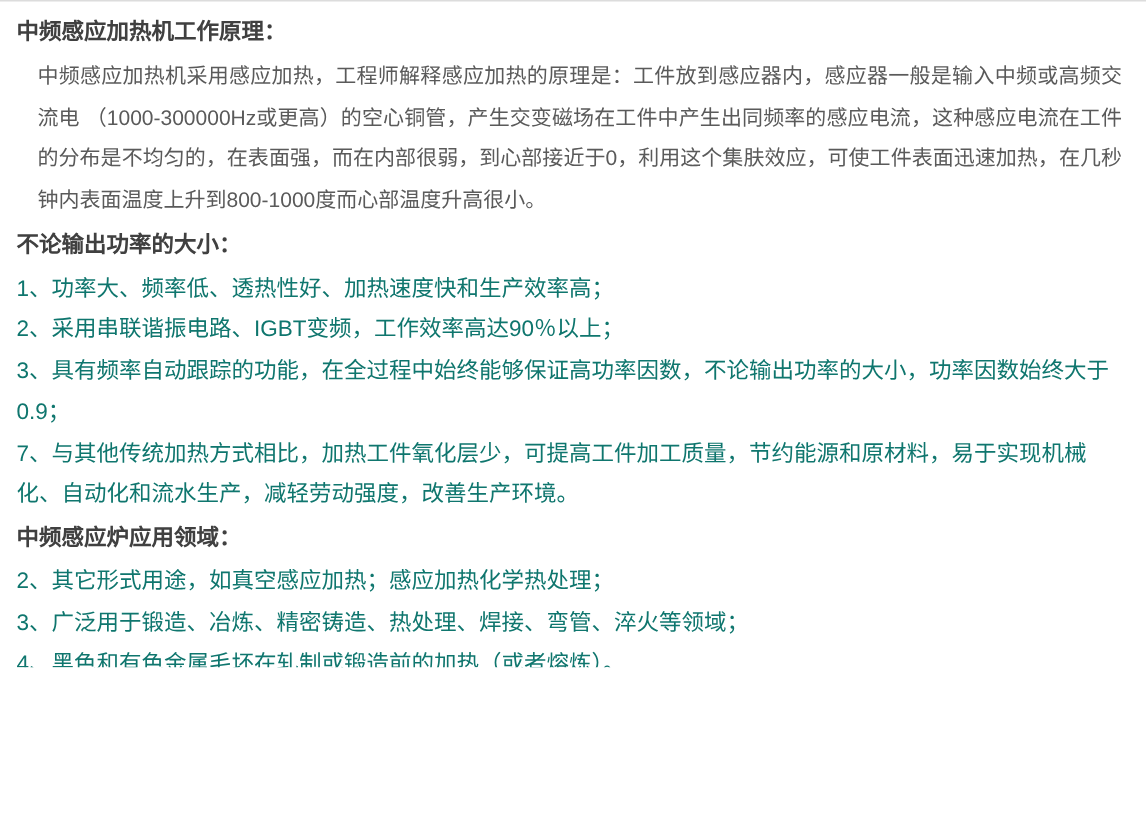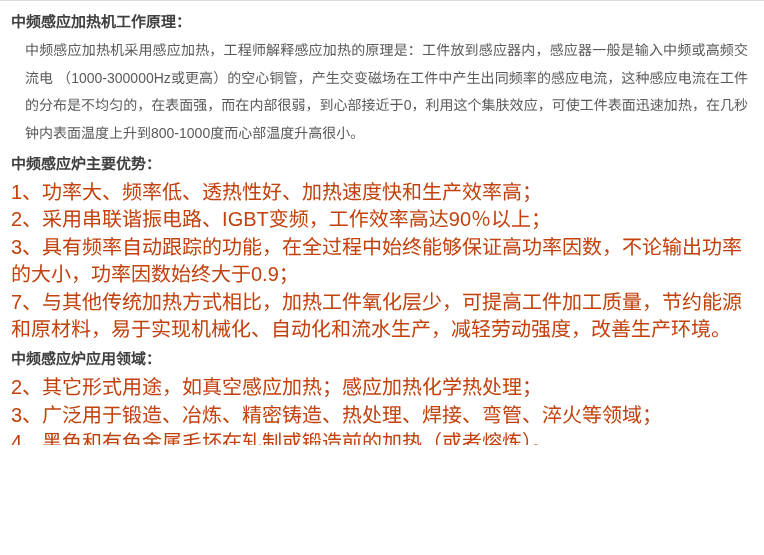--- a/index.html
+++ b/index.html
@@ -29,36 +29,36 @@
     font-size: 14px;
     color: #5a5a5a;
     line-height: 27.5px;
     margin: 0 0 3px 14px;
     text-align: justify;
   }
   .list {
     margin: 0 0 1px 0;
   }
   .list-item {
-    font-size: 20px;
-    color: #c2410c;
+    font-size: 15px;
+    color: #0f766e;
     line-height: 27.4px;
     margin: 0;
   }
 </style>
 </head>
 <body>
 
 <div class="page">
 
   <div class="heading">中频感应加热机工作原理：</div>
 
   <p class="para">中频感应加热机采用感应加热，工程师解释感应加热的原理是：工件放到感应器内，感应器一般是输入中频或高频交流电 （1000-300000Hz或更高）的空心铜管，产生交变磁场在工件中产生出同频率的感应电流，这种感应电流在工件的分布是不均匀的，在表面强，而在内部很弱，到心部接近于0，利用这个集肤效应，可使工件表面迅速加热，在几秒钟内表面温度上升到800-1000度而心部温度升高很小。</p>
 
-  <div class="heading">中频感应炉主要优势：</div>
+  <div class="heading">不论输出功率的大小：</div>
 
   <div class="list">
     <p class="list-item">1、功率大、频率低、透热性好、加热速度快和生产效率高；</p>
     <p class="list-item">2、采用串联谐振电路、IGBT变频，工作效率高达90％以上；</p>
     <p class="list-item">3、具有频率自动跟踪的功能，在全过程中始终能够保证高功率因数，不论输出功率的大小，功率因数始终大于0.9；</p>
     <p class="list-item">7、与其他传统加热方式相比，加热工件氧化层少，可提高工件加工质量，节约能源和原材料，易于实现机械化、自动化和流水生产，减轻劳动强度，改善生产环境。</p>
   </div>
 
   <div class="heading">中频感应炉应用领域：</div>
 

